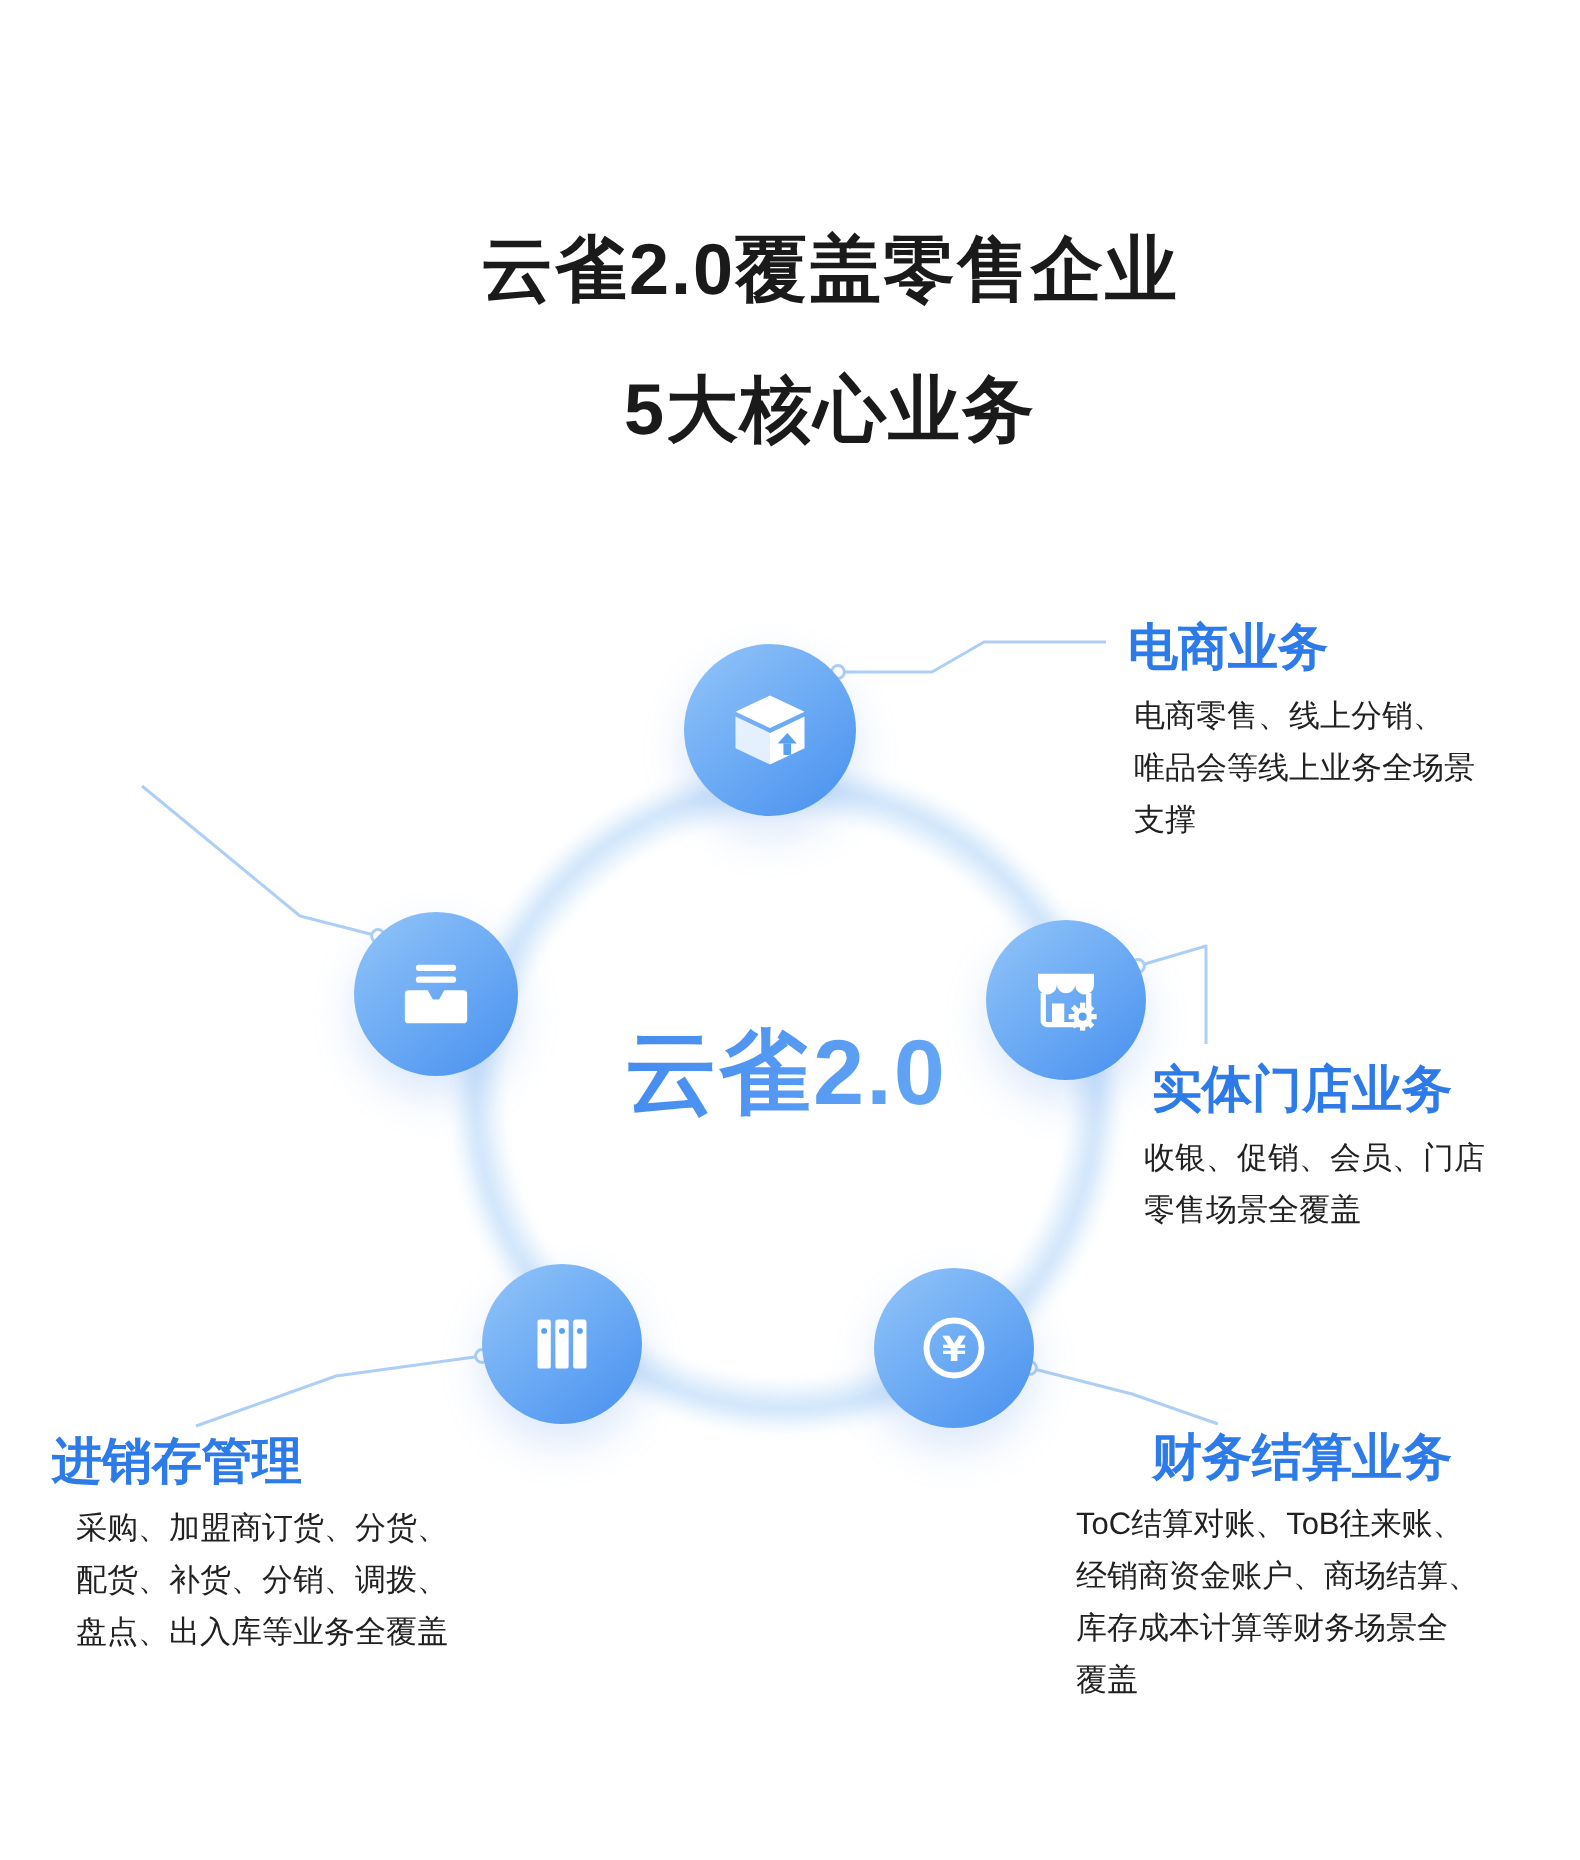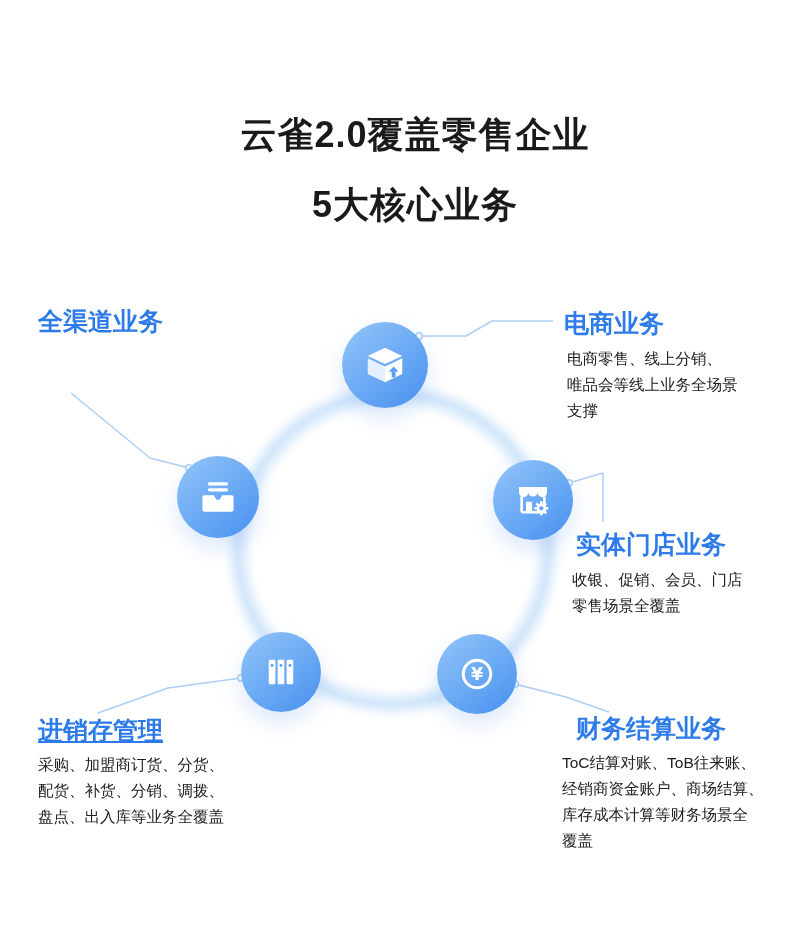--- a/index.html
+++ b/index.html
@@ -69,24 +69,24 @@
     font-size:15.5px; font-weight:500; line-height:26px;
     color:var(--body-text,#212121);
     white-space:pre-line;
   }
   .t-omni      { left:38px;  top:305px; }
   .d-omni      { left:38px;  top:345px; }
   .t-ecommerce { left:564px; top:307px; }
   .d-ecommerce { left:567px; top:346px;font-family:Liberation Serif, serif; }
   .t-store     { left:576px; top:528px; }
   .d-store     { left:572px; top:567px; }
-  .t-inventory { left:38px;  top:714px;text-decoration:underline; }
+  .t-inventory { left:26px;  top:714px; }
   .d-inventory { left:38px;  top:752px; }
   .t-finance   { left:561px; top:712px;margin-left:15px; }
-  .d-finance   { left:562px; top:750px; }
+  .d-finance   { left:538px; top:750px; }
 </style>
 </head>
 <body>
 
 <div class="canvas">
 
   <h1 class="title">
     <span class="title-line">云雀2.0覆盖零售企业</span>
     <span class="title-line">5大核心业务</span>
   </h1>
@@ -110,20 +110,21 @@
         <circle cx="241" cy="678" r="3.2" fill="#ffffff"></circle>
       </g>
       <g>
         <polyline points="515,684 566,697 609,712"></polyline>
         <circle cx="515" cy="684" r="3.2" fill="#ffffff"></circle>
       </g>
     </g>
   </svg>
 
   <div class="center-ring"></div>
+  <div class="center-label">云雀2.0</div>
 
   <div class="node node-top">
     <svg width="46" height="46" viewBox="0 0 48 48">
       <polygon points="24,6 42,14.5 24,23 6,14.5" fill="#ffffff"></polygon>
       <polygon points="6,17 24,25.5 24,42 6,33.5" fill="#ffffff" opacity="0.82"></polygon>
       <polygon points="42,17 24,25.5 24,42 42,33.5" fill="#ffffff"></polygon>
       <polygon points="33,25.5 28,31 38,31" fill="#57A1F3"></polygon>
       <rect x="31" y="31" width="4" height="6" fill="#57A1F3"></rect>
     </svg>
   </div>
@@ -173,21 +174,20 @@
     </svg>
   </div>
 
   <div class="node node-br">
     <svg width="44" height="44" viewBox="0 0 48 48">
       <circle cx="24" cy="24" r="15" fill="none" stroke="#ffffff" stroke-width="3.2"></circle>
       <text x="24" y="31" font-size="19" font-weight="bold" fill="#ffffff" text-anchor="middle" font-family="'DejaVu Sans',sans-serif">¥</text>
     </svg>
   </div>
 
-  <div class="sec-title t-omni">全渠道业务</div>
 
   <div class="sec-title t-ecommerce">电商业务</div>
   <div class="sec-desc d-ecommerce">电商零售、线上分销、
 唯品会等线上业务全场景
 支撑</div>
 
   <div class="sec-title t-store">实体门店业务</div>
   <div class="sec-desc d-store">收银、促销、会员、门店
 零售场景全覆盖</div>
 

